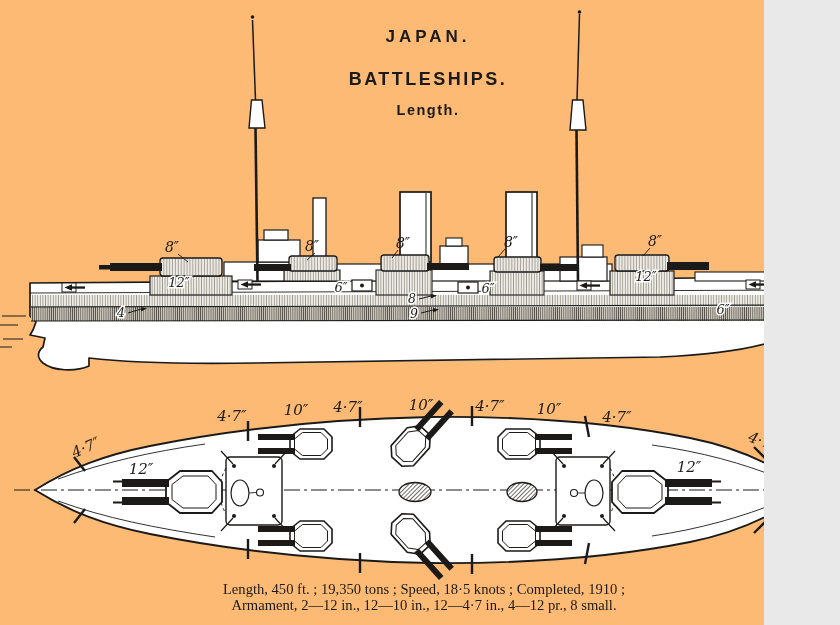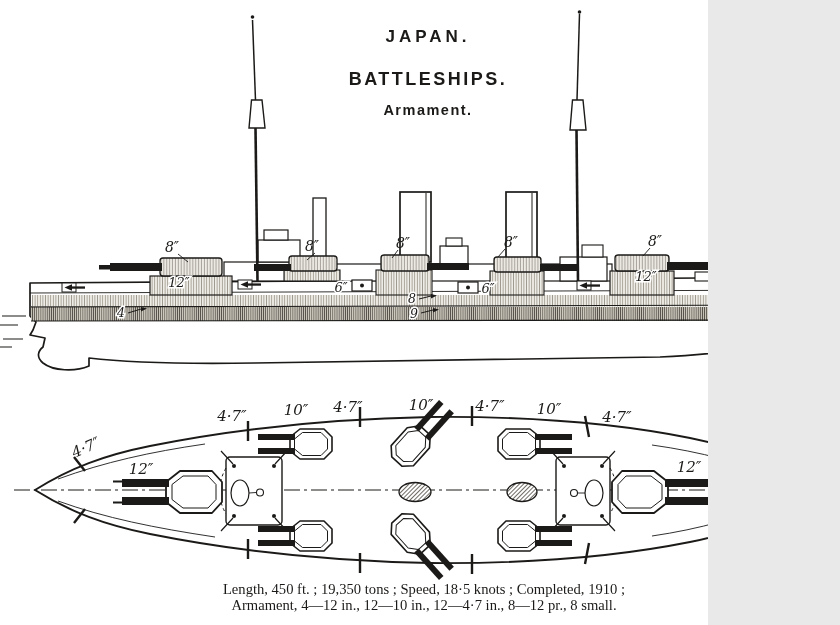--- a/index.html
+++ b/index.html
@@ -1,16 +1,16 @@
 <!DOCTYPE html>
 <html><head>
 <meta charset="utf-8">
 <style>
   html,body{margin:0;padding:0;background:#e9e9e9;}
-  .stage{position:relative;width:708px;height:625px;background:#ffffff;overflow:hidden;
+  .stage{position:relative;width:764px;height:625px;background:#fdba74;overflow:hidden;
          font-family:"Liberation Sans",sans-serif;}
   .hdr{position:absolute;left:428px;transform:translateX(-50%);font-weight:bold;
        color:#1b1a18;white-space:nowrap;}
   .hdr-country{top:27px;font-size:17px;letter-spacing:4px;}
   .hdr-category{top:69px;font-size:18px;letter-spacing:2.5px;}
   .hdr-ship{top:102px;font-size:14.5px;letter-spacing:1.5px;}
   .caption{position:absolute;left:424px;top:582px;transform:translateX(-50%);
            text-align:center;font-family:"Liberation Serif",serif;font-size:14.6px;
            color:#1b1a18;line-height:15.5px;white-space:nowrap;}
   svg{position:absolute;left:0;top:0;}
@@ -19,21 +19,21 @@
   .f15{font-size:15px;} .f14{font-size:14px;} .f13{font-size:13px;} .f12{font-size:12.5px;}
   .halo{paint-order:stroke;stroke:#ffffff;stroke-width:3px;}
 </style>
 </head>
 <body>
 
 <div class="stage">
 
   <div class="hdr hdr-country">JAPAN.</div>
   <div class="hdr hdr-category">BATTLESHIPS.</div>
-  <div class="hdr hdr-ship">Armament.</div>
+  <div class="hdr hdr-ship">Length.</div>
 
   <svg width="840" height="625" viewBox="0 0 840 625">
     <defs>
       <pattern id="hm" width="2.6" height="12" patternUnits="userSpaceOnUse">
         <rect width="2.6" height="12" fill="#efede7"></rect>
         <line x1="1.3" y1="0" x2="1.3" y2="12" stroke="#8f8a7f" stroke-width="0.8"></line>
       </pattern>
       <pattern id="hd" width="2.1" height="14" patternUnits="userSpaceOnUse">
         <rect width="2.1" height="14" fill="#d9d5ca"></rect>
         <line x1="1" y1="0" x2="1" y2="14" stroke="#4f4b44" stroke-width="0.9"></line>
@@ -252,15 +252,15 @@
       <text class="lbl f15" x="296" y="415" text-anchor="middle">10″</text>
       <text class="lbl f15" x="421" y="410" text-anchor="middle">10″</text>
       <text class="lbl f15" x="549" y="414" text-anchor="middle">10″</text>
       <text class="lbl f15" x="141" y="474" text-anchor="middle">12″</text>
       <text class="lbl f15" x="689" y="472" text-anchor="middle">12″</text>
     </g>
   </svg>
 
   <div class="caption">
     <div>Length, 450 ft. ; 19,350 tons ; Speed, 18·5 knots ; Completed, 1910 ;</div>
-    <div>Armament, 4—12 in., 12—10 in., 12—4·7 in., 8—12 pr., 8 small.</div>
+    <div>Armament, 2—12 in., 12—10 in., 12—4·7 in., 4—12 pr., 8 small.</div>
   </div>
 </div>
 
 </body></html>

